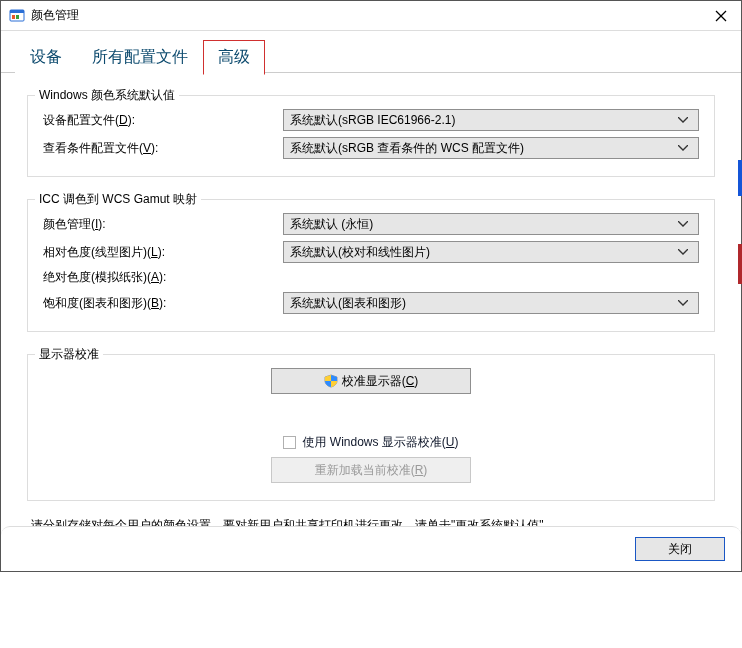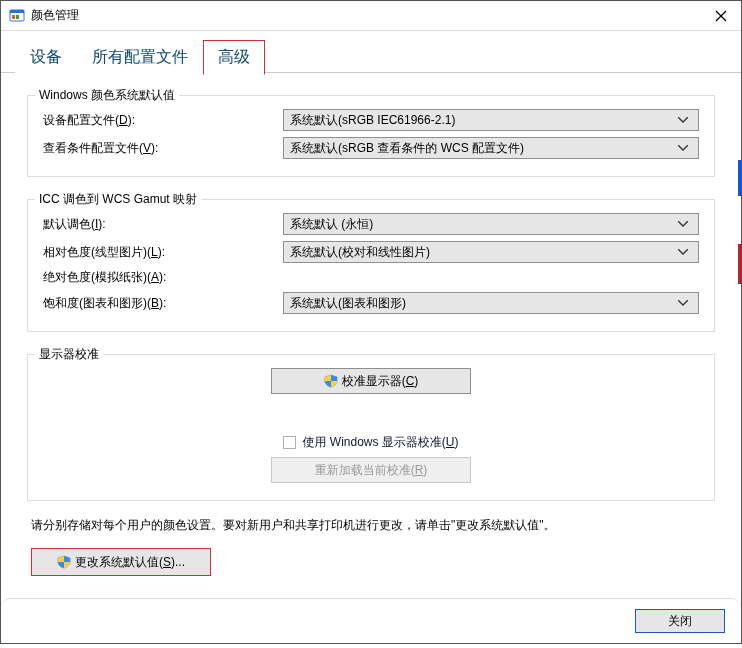--- a/index.html
+++ b/index.html
@@ -9,21 +9,21 @@
     font-size: 12px;
     color: #000;
     background: #fff;
     width: 742px;
     height: 648px;
     position: relative;
     overflow: hidden;
   }
   .window {
     width: 742px;
-    height: 644px;
+    height: 572px;
     border: 1px solid #555;
     background: #fff;
     display: flex;
     flex-direction: column;
   }
   .titlebar {
     height: 30px;
     display: flex;
     align-items: center;
     padding: 0 8px;
@@ -271,21 +271,21 @@
         </div>
       </div>
     </div>
 
     <div class="fieldset">
       <div class="border-line"></div>
       <div class="legend">ICC 调色到 WCS Gamut 映射</div>
 
       <div class="row">
         <div class="label">
-          <span>默认调色(</span><span class="ul">I</span><span>):</span>
+          <span>颜色管理(</span><span class="ul">I</span><span>):</span>
         </div>
         <div class="select">
           <span class="val">系统默认 (永恒)</span>
           <span class="arrow">
               <svg width="10" height="6" viewBox="0 0 10 6">
                 <path d="M0 0 L5 5 L10 0" fill="none" stroke="#333" stroke-width="1.3"></path>
               </svg>
             </span>
         </div>
       </div>

